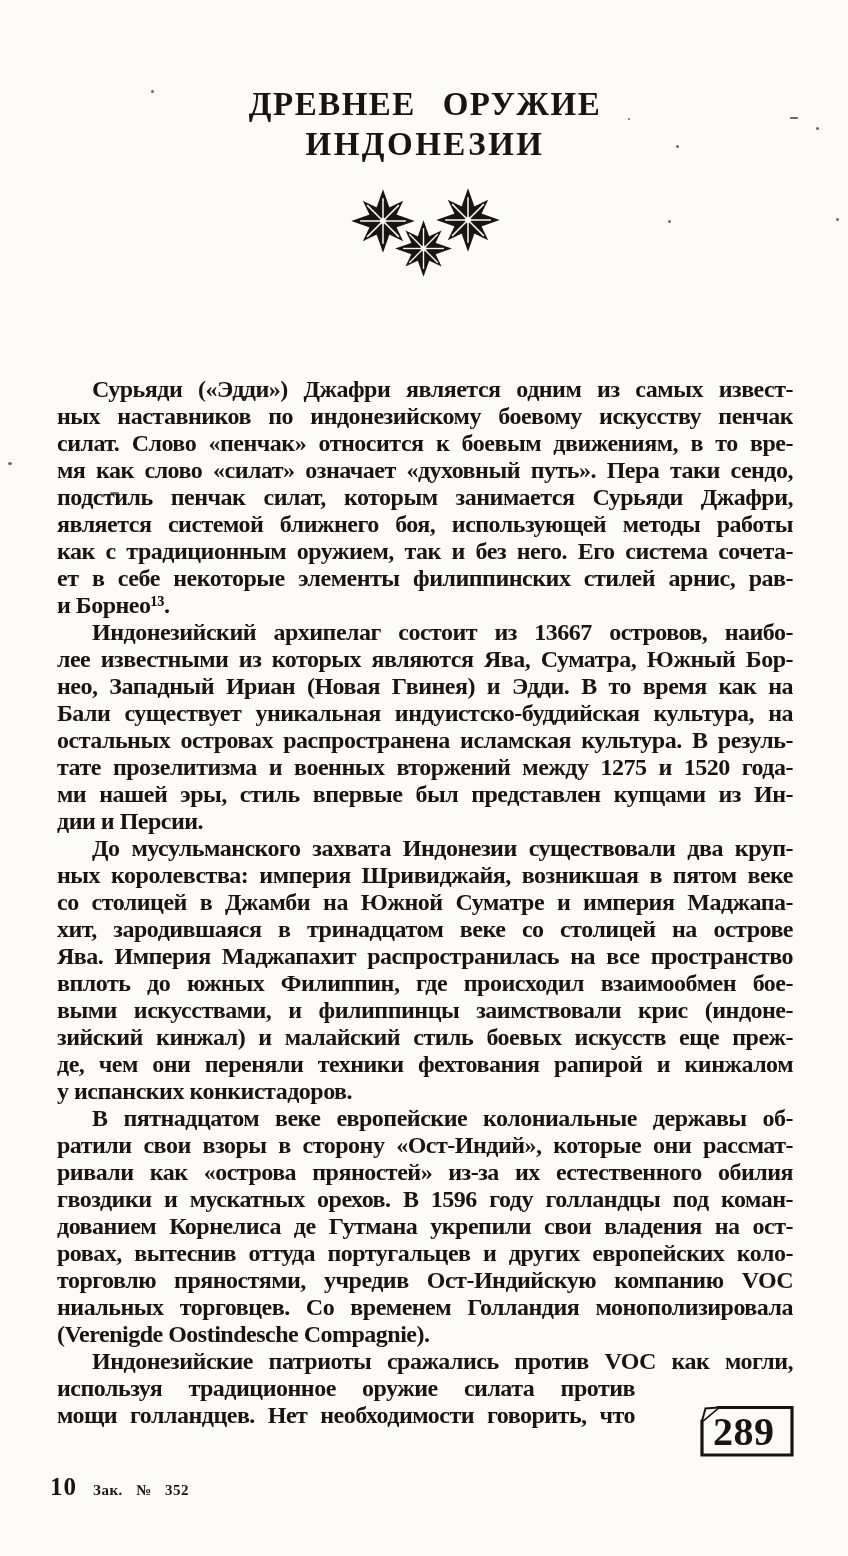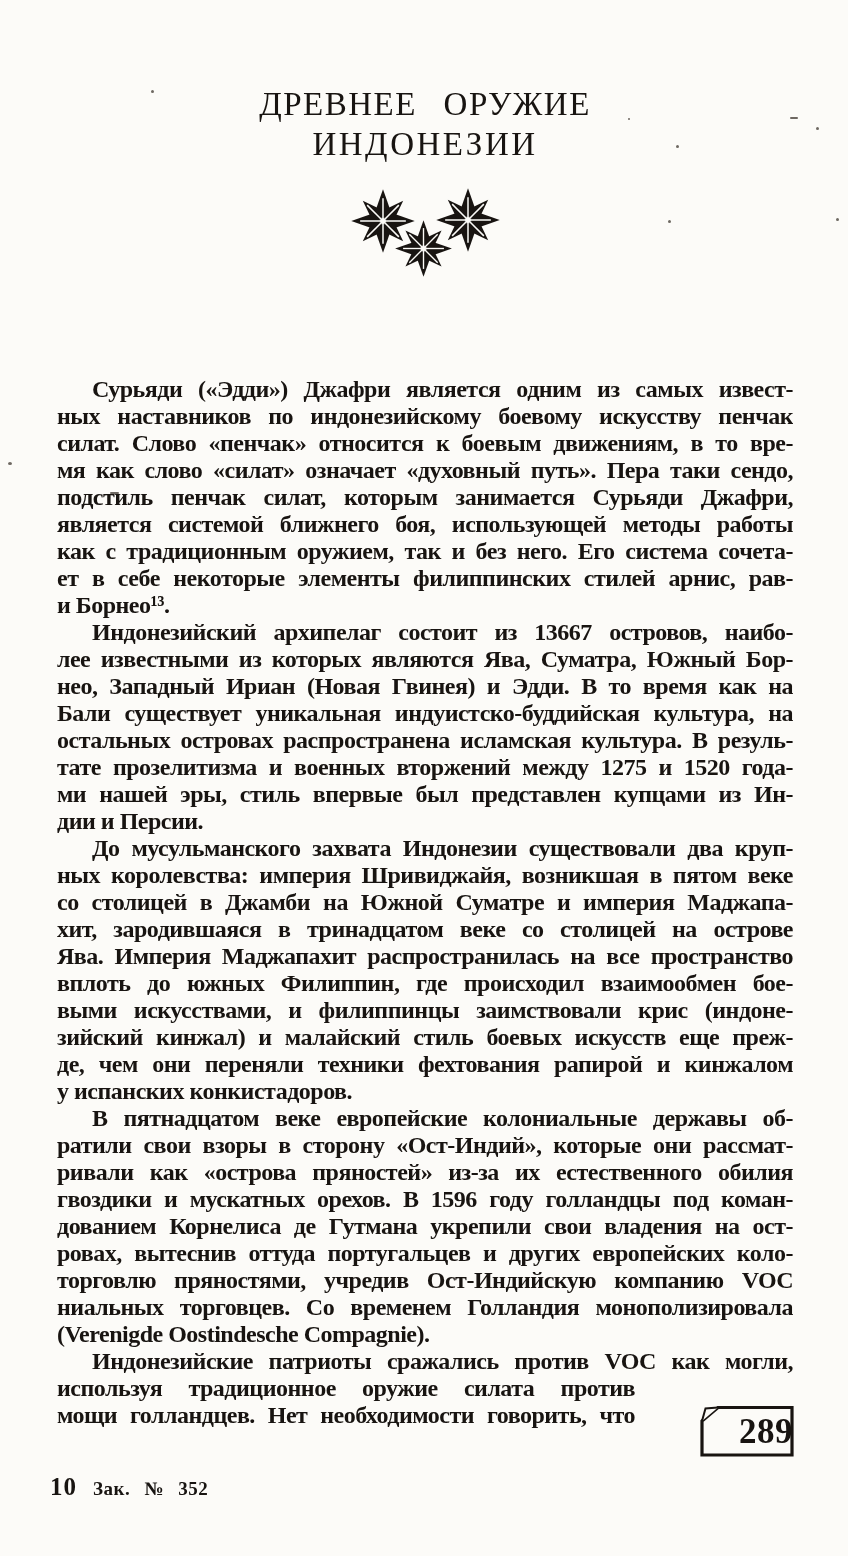--- a/index.html
+++ b/index.html
@@ -10,21 +10,21 @@
   body{
     width:848px;height:1556px;position:relative;overflow:hidden;
     background:var(--paper);
     font-family:"Liberation Serif","DejaVu Serif",serif;
   }
   .page{position:absolute;inset:0;}
   
   .title{
     position:absolute;left:57px;top:84px;width:736px;margin:0;
     text-align:center;color:var(--ink);
-    font-weight:400;font-size:33px;line-height:40px;
+    font-weight:700;font-size:33px;line-height:40px;
   }
   .title-line{display:block;letter-spacing:1.5px;word-spacing:17px;}
   .title-line-2{letter-spacing:2.5px;word-spacing:normal;}
   
   .ornament{position:absolute;left:340px;top:180px;width:180px;height:110px;}
   .star{position:absolute;}
   .star svg{display:block;}
   
   .body-text{
     position:absolute;left:57px;top:376px;width:736px;
@@ -37,27 +37,27 @@
     height:27px;overflow:hidden;
     text-align:justify;text-align-last:justify;
   }
   .line.endline{text-align-last:left;}
   .line.indent{text-indent:35px;}
   
   .pagenum-box{position:absolute;left:699px;top:1405px;width:96px;height:53px;}
   .pagenum-box svg{position:absolute;left:0;top:0;}
   .pagenum{
     position:absolute;left:14px;top:4px;width:80px;height:46px;
-    text-align:right;color:var(--ink);
-    font-weight:700;font-size:35px;line-height:46px;letter-spacing:0.5px;
+    text-align:left;color:var(--ink);
+    font-weight:700;font-size:40px;line-height:46px;letter-spacing:0.5px;
   }
   
   .footer{position:absolute;left:50px;top:1473px;color:var(--ink);white-space:nowrap;}
   .f-num{font-weight:700;font-size:25px;letter-spacing:1px;}
-  .f-text{font-weight:700;font-size:19px;margin-left:16px;word-spacing:9px;letter-spacing:0.5px;}
+  .f-text{font-weight:700;font-size:15px;margin-left:16px;word-spacing:9px;letter-spacing:0.5px;}
   
   .speck{position:absolute;background:#4a443c;border-radius:50%;opacity:.8;}
 </style>
 </head>
 <body>
 
 <div class="page">
 
   <h1 class="title">
     <span class="title-line">ДРЕВНЕЕ ОРУЖИЕ</span>

